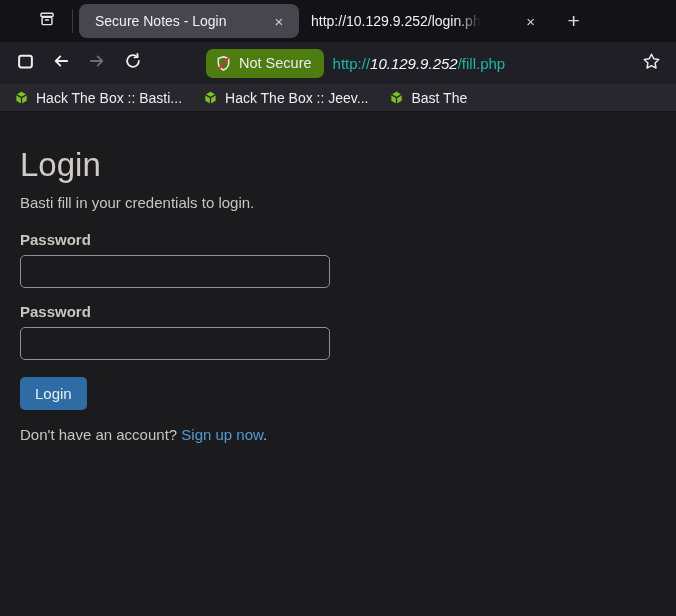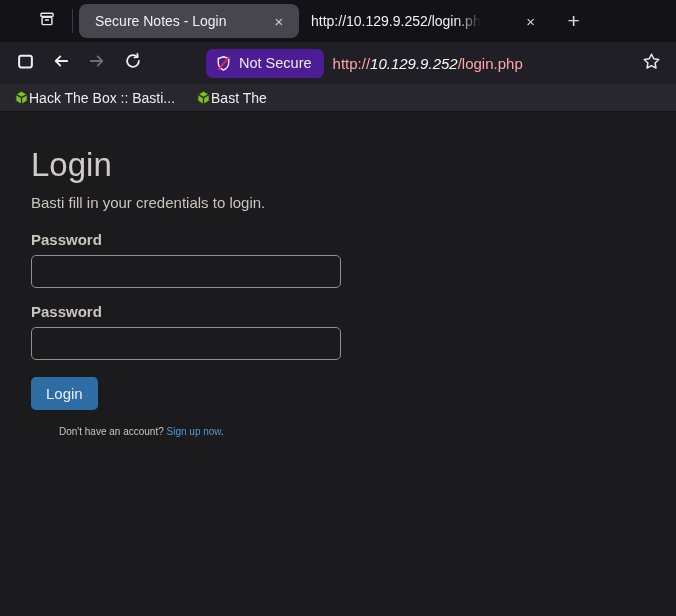--- a/index.html
+++ b/index.html
@@ -18,40 +18,40 @@
   .tab.inactive .tab-label { max-width:188px;
     -webkit-mask-image:linear-gradient(90deg,#000 86%,transparent 100%);
             mask-image:linear-gradient(90deg,#000 86%,transparent 100%); }
   .tab-close { width:24px; height:24px; margin-left:6px; display:flex; align-items:center; justify-content:center; color:#cfcfd5; font-size:15px; border-radius:4px; flex:none; }
   .new-tab-btn { width:30px; height:30px; margin-left:12px; display:flex; align-items:center; justify-content:center; color:#d8d8dc; font-size:21px; font-weight:300; border-radius:6px; flex:none; }
 
   
   .toolbar { height:42px; background:#201f25; display:flex; align-items:center; padding:0 8px 0 6px; flex:none; }
   .tool-btn { width:34px; height:34px; display:flex; align-items:center; justify-content:center; border-radius:6px; flex:none; margin-left:2px; }
   .urlbar { flex:1; display:flex; align-items:center; margin-left:56px; min-width:0; }
-  .security-chip { display:flex; align-items:center; gap:7px; height:29px; background:#4c1d95; border-radius:7px; padding:0 12px 0 9px; flex:none; }
+  .security-chip { display:flex; align-items:center; gap:7px; height:29px; background:#4d7c0f; border-radius:7px; padding:0 12px 0 9px; flex:none; }
   .security-chip span { font-size:14.5px; color:#ececee; white-space:nowrap; }
   .url-text { margin-left:9px; font-size:15px; white-space:nowrap; overflow:hidden; }
-  .url-dim { color:#fca5a5; }
+  .url-dim { color:#14b8a6; }
   .url-host { color:#f6f6f8;font-style:italic; }
   .star-btn { margin-left:auto; width:34px; height:34px; display:flex; align-items:center; justify-content:center; border-radius:6px; flex:none; }
 
   
   .bookmarksbar { height:28px; background:#28272e; display:flex; align-items:center; padding-left:14px; gap:21px; overflow:hidden; white-space:nowrap; flex:none; border-bottom:1px solid #121115; }
-  .bookmark { display:flex; align-items:center; flex:none; }
+  .bookmark { display:flex; align-items:center; gap:7px; flex:none; }
   .bookmark-label { font-size:14px; color:#edecef; }
 
   
-  .page { flex:1; background:#1b1b1d; padding:0 31px; color:#c8c5be; }
+  .page { flex:1; background:#1b1b1d; padding:0 20px; color:#c8c5be; }
   .page h1 { font-size:33px; font-weight:400; color:#d0ccc5; margin:34px 0 10px; }
   .subtitle { font-size:15px; margin:0 0 20px; }
   .field-label { display:block; font-size:15px; font-weight:700; color:#c9c6bf; margin:0 0 7px; }
   .text-input { display:block; width:310px; height:33px; background:#1b1b1d; border:1px solid #8f8f97; border-radius:5px; margin:0 0 15px; color:#c8c5be; font-size:15px; padding:0 8px; font-family:"Liberation Sans", sans-serif; outline:none; }
   .login-btn { display:inline-block; background:#2d6da4; color:#e9eff5; border:none; border-radius:5px; font-size:15px; padding:8px 15px; margin:2px 0 16px; font-family:"Liberation Sans", sans-serif; cursor:pointer; }
-  .signup-line { font-size:10px;margin-left:28px; }
+  .signup-line { font-size:15px; }
   .signup-link { color:#509bd5; text-decoration:none; cursor:pointer; }
 </style>
 </head>
 <body>
 
 <div class="window">
 
   <div class="tabbar">
     <div class="tab-overview-btn">
       <span>
@@ -112,21 +112,21 @@
       <div class="security-chip">
         <span style="display:flex;">
           <svg width="17" height="17" viewBox="0 0 16 16">
             <path d="M8 1.6l4.9 1.7v3.9c0 3.3-2 5.6-4.9 6.9-2.9-1.3-4.9-3.6-4.9-6.9V3.3z" fill="none" stroke="#ececf0" stroke-width="1.4" stroke-linejoin="round"></path>
             <line x1="3.3" y1="13.5" x2="12.9" y2="2.5" stroke="#e22850" stroke-width="1.7" stroke-linecap="round"></line>
           </svg>
         </span>
         <span>Not Secure</span>
       </div>
       <div class="url-text">
-        <span class="url-dim">http://</span><span class="url-host">10.129.9.252</span><span class="url-dim">/login.php</span>
+        <span class="url-dim">http://</span><span class="url-host">10.129.9.252</span><span class="url-dim">/fill.php</span>
       </div>
     </div>
 
     <div class="star-btn">
       <span>
         <svg width="19" height="19" viewBox="0 0 16 16">
           <path d="M8 1.9l1.88 3.8 4.2.61-3.04 2.96.72 4.18L8 11.48l-3.76 1.97.72-4.18-3.04-2.96 4.2-.61z" fill="none" stroke="#e7e7ea" stroke-width="1.3" stroke-linejoin="round"></path>
         </svg>
       </span>
     </div>
@@ -134,20 +134,29 @@
 
   <div class="bookmarksbar">
     <div class="bookmark">
       <span style="display:flex;">
         <svg width="15" height="15" viewBox="0 0 16 16">
           <polygon points="8,1.2 14,4.7 14,11.7 8,15.2 2,11.7 2,4.7" fill="#7dc11e" stroke="#28272e" stroke-width="1"></polygon>
           <path d="M8 8.2V15.2M8 8.2L2 4.7M8 8.2L14 4.7" fill="none" stroke="#28272e" stroke-width="1.4"></path>
         </svg>
       </span>
       <span class="bookmark-label">Hack The Box :: Basti...</span>
+    </div>
+    <div class="bookmark">
+      <span style="display:flex;">
+        <svg width="15" height="15" viewBox="0 0 16 16">
+          <polygon points="8,1.2 14,4.7 14,11.7 8,15.2 2,11.7 2,4.7" fill="#7dc11e" stroke="#28272e" stroke-width="1"></polygon>
+          <path d="M8 8.2V15.2M8 8.2L2 4.7M8 8.2L14 4.7" fill="none" stroke="#28272e" stroke-width="1.4"></path>
+        </svg>
+      </span>
+      <span class="bookmark-label">Hack The Box :: Jeev...</span>
     </div>
     <div class="bookmark">
       <span style="display:flex;">
         <svg width="15" height="15" viewBox="0 0 16 16">
           <polygon points="8,1.2 14,4.7 14,11.7 8,15.2 2,11.7 2,4.7" fill="#7dc11e" stroke="#28272e" stroke-width="1"></polygon>
           <path d="M8 8.2V15.2M8 8.2L2 4.7M8 8.2L14 4.7" fill="none" stroke="#28272e" stroke-width="1.4"></path>
         </svg>
       </span>
       <span class="bookmark-label">Bast The</span>
     </div>

